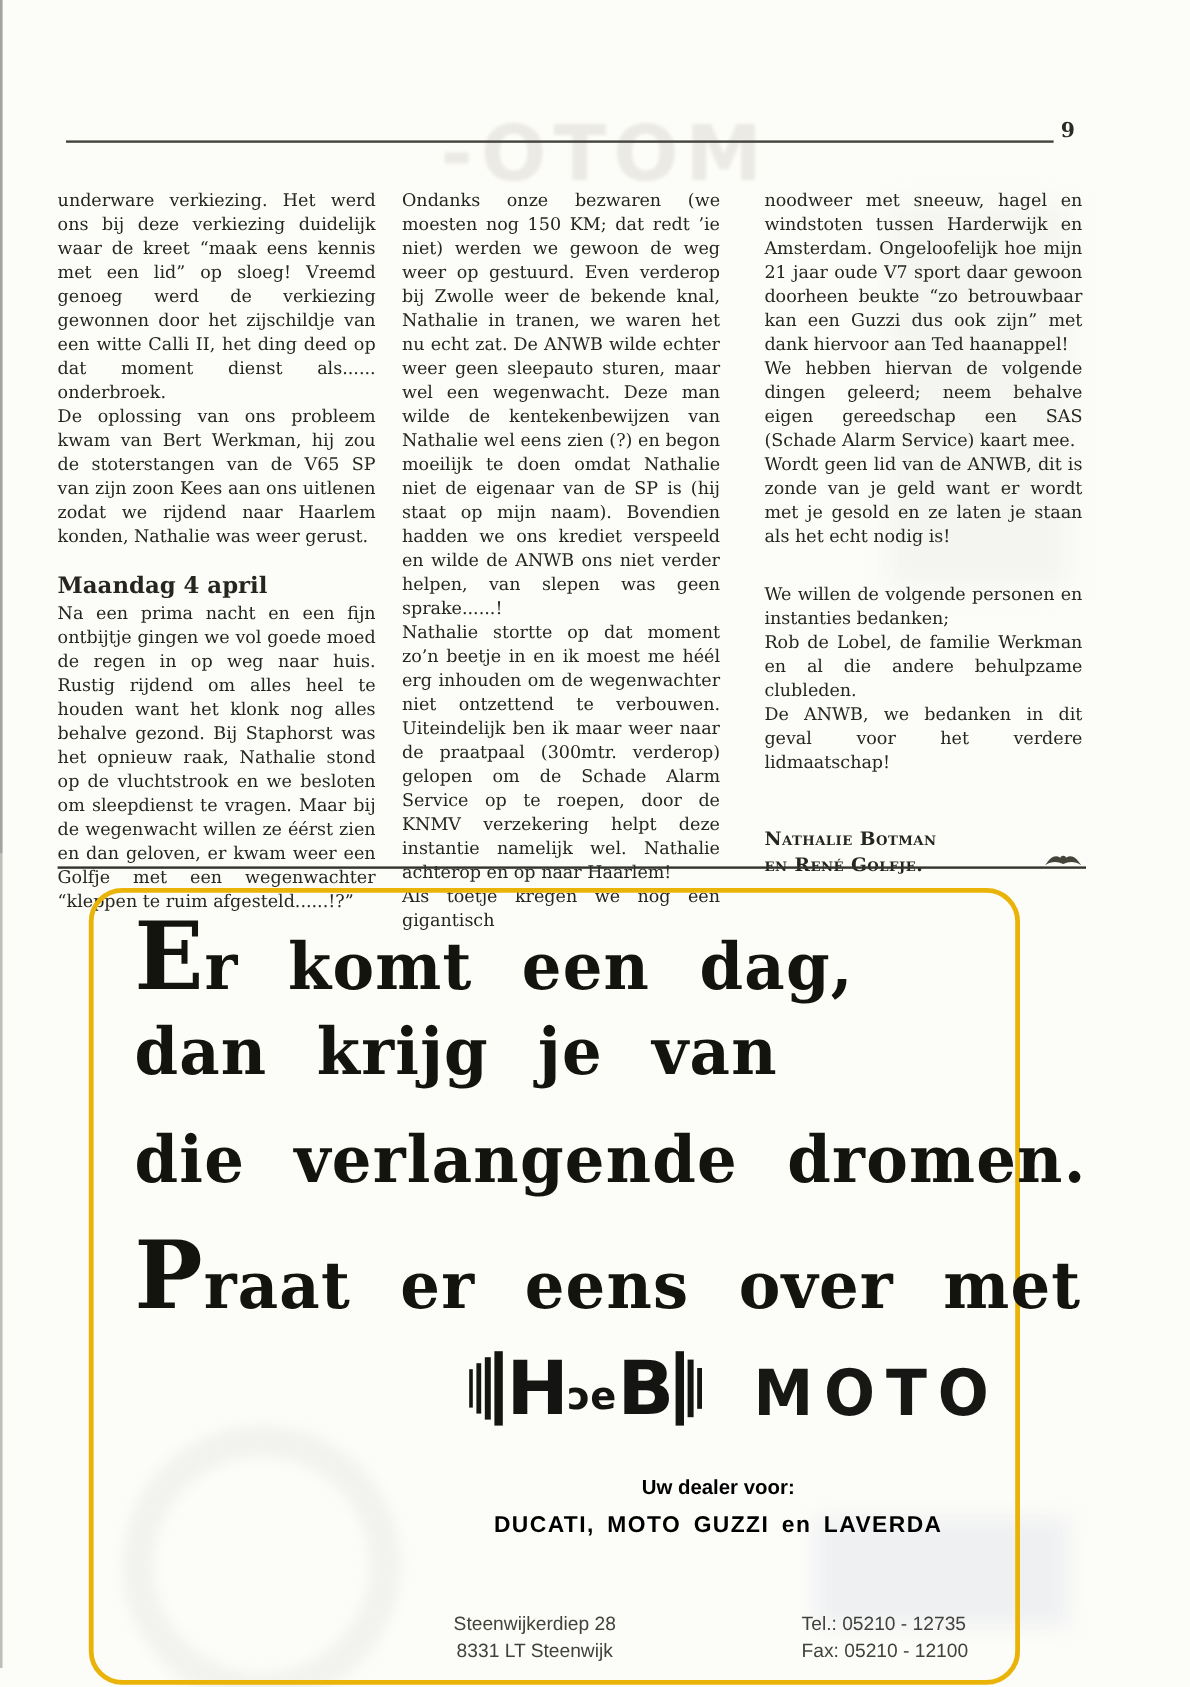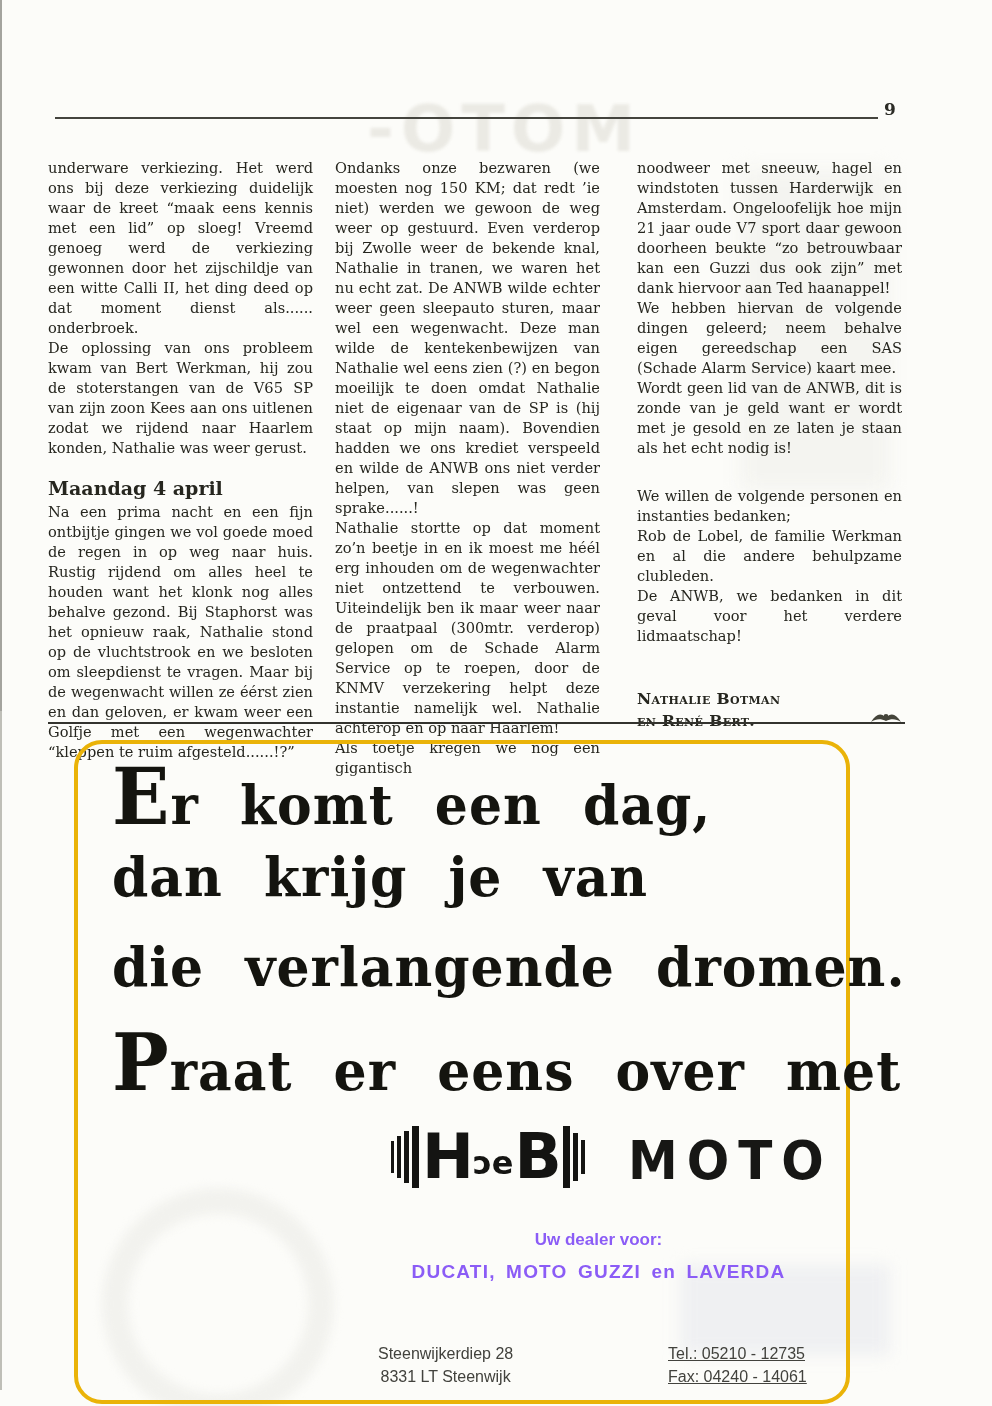--- a/index.html
+++ b/index.html
@@ -54,27 +54,27 @@
   .bars{display:flex;align-items:center;gap:3px;margin:0 3px;}
   .bars i{display:block;background:#141412;}
   .logo-letter{font-family:"DejaVu Sans",sans-serif;font-weight:bold;font-size:62px;
     line-height:62px;color:#141412;letter-spacing:-2px;}
   .logo-mid{font-family:"DejaVu Sans",sans-serif;font-weight:bold;font-size:32px;
     color:#141412;align-self:flex-end;padding-bottom:10px;margin:0 1px;}
   .logo-moto{position:absolute;top:388px;left:550px;font-family:"DejaVu Sans",sans-serif;
     font-weight:bold;font-size:50px;letter-spacing:9px;color:#171715;transform:scaleY(1.06);}
   
   .dealer{position:absolute;top:486px;left:238px;width:565px;text-align:center;
-    font-family:"Liberation Sans",sans-serif;color:#8b5cf6;}
+    font-family:"Liberation Sans",sans-serif;color:#000000;}
   .dealer-intro{font-size:17px;font-weight:bold;}
   .dealer-brands{margin-top:11px;font-size:19px;font-weight:bold;letter-spacing:1.2px;word-spacing:4px;}
   .address-row{position:absolute;top:598px;left:0;width:768px;
     font-family:"Liberation Sans",sans-serif;font-size:16px;line-height:23px;color:#42423d;}
   .addr-left{position:absolute;left:300px;top:0;text-align:center;}
-  .addr-right{position:absolute;left:590px;top:0;text-decoration:underline;}
+  .addr-right{position:absolute;left:590px;top:0;}
 </style>
 </head>
 <body>
 
 <div class="page">
 
   <div class="scan-top-bar"></div>
   <div class="scan-top-band"></div>
   <div class="scan-left-line"></div>
   <div class="scan-right-line"></div>
@@ -105,21 +105,21 @@
     <p>noodweer met sneeuw, hagel en windstoten tussen Harderwijk en Amsterdam. Ongeloofelijk hoe mijn 21 jaar oude V7 sport daar gewoon doorheen beukte “zo betrouwbaar kan een Guzzi dus ook zijn” met dank hiervoor aan Ted haanappel!</p>
     <p>We hebben hiervan de volgende dingen geleerd; neem behalve eigen gereedschap een SAS (Schade Alarm Service) kaart mee.</p>
     <p>Wordt geen lid van de ANWB, dit is zonde van je geld want er wordt met je gesold en ze laten je staan als het echt nodig is!</p>
     <div class="gap-lg"></div>
     <p>We willen de volgende personen en instanties bedanken;</p>
     <p>Rob de Lobel, de familie Werkman en al die andere behulpzame clubleden.</p>
     <p>De ANWB, we bedanken in dit geval voor het verdere lidmaatschap!</p>
     <div class="signature">
       <div class="sig-lines">
         <div>Nathalie Botman</div>
-        <div>en René Bert.</div>
+        <div>en René Golfje.</div>
       </div>
       <span class="eagle">
         <svg width="32" height="14" viewBox="0 0 32 14">
           <path d="M1,12 C6,4 11,2 16,8 C21,2 26,4 31,12 C26,8.5 21,8.5 16,11 C11,8.5 6,8.5 1,12 Z" fill="#44443a"></path>
           <circle cx="16" cy="6.5" r="2.4" fill="#44443a"></circle>
         </svg>
       </span>
     </div>
   </div>
 
@@ -154,18 +154,18 @@
       <div class="dealer-brands">DUCATI, MOTO GUZZI en LAVERDA</div>
     </div>
 
     <div class="address-row">
       <div class="addr-left">
         <div>Steenwijkerdiep 28</div>
         <div>8331 LT  Steenwijk</div>
       </div>
       <div class="addr-right">
         <div>Tel.: 05210 - 12735</div>
-        <div>Fax: 04240 - 14061</div>
+        <div>Fax: 05210 - 12100</div>
       </div>
     </div>
   </div>
 
 </div>
 
 </body></html>

